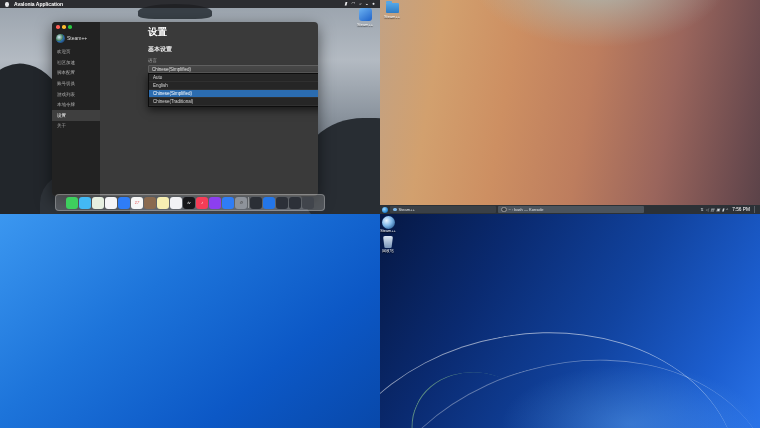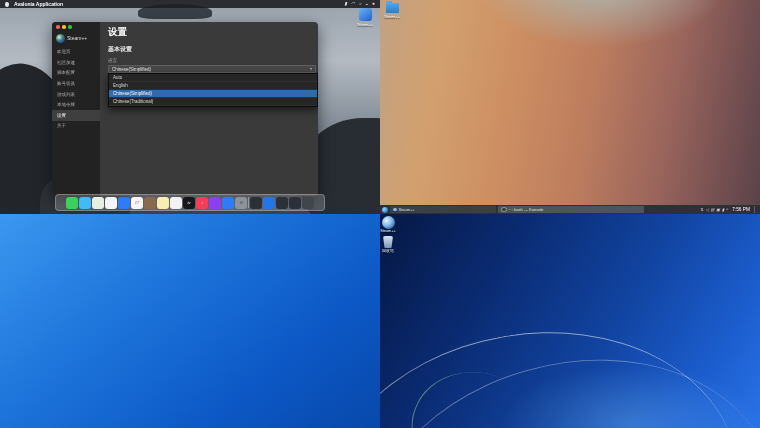--- a/index.html
+++ b/index.html
@@ -47,21 +47,21 @@
   .ic-folder{width:13px;height:10px;border-radius:1px;background:linear-gradient(180deg,#54a7e8,#2f7cc4);position:relative;}
   .ic-folder::before{content:"";position:absolute;left:0;top:-2px;width:6px;height:2px;background:#54a7e8;border-radius:1px 1px 0 0;}
   .ic-logo{width:13px;height:13px;border-radius:50%;background:radial-gradient(circle at 35% 35%,#e8f4ff,#7db6e8 45%,#1d4f86 90%);}
   .ic-bin{width:10px;height:12px;background:linear-gradient(180deg,rgba(230,240,250,.95),rgba(160,190,220,.75));
     border-radius:2px 2px 3px 3px;clip-path:polygon(0 0,100% 0,85% 100%,15% 100%);}
 
   
   .spp{position:absolute;background:#3a3a3a;display:flex;flex-direction:column;overflow:hidden;
     box-shadow:0 5px 16px rgba(0,0,0,.55);z-index:10;}
   .spp.mac{border-radius:4px;}
-  .wbody{flex:1;display:flex;min-height:0;}
+  .wbody{flex:1;display:flex;min-height:0;gap:40px;}
   .snav{background:#222;display:flex;flex-direction:column;flex:0 0 auto;overflow:hidden;}
   .lights{display:flex;gap:2.5px;padding:3px 0 2px 4px;}
   .lights i{width:3.5px;height:3.5px;border-radius:50%;}
   .lt-close{background:#ff5f57;} .lt-min{background:#febc2e;} .lt-max{background:#28c840;}
   .brand{display:flex;align-items:center;gap:2px;padding:3px 3px 4px 4px;}
   .brand .logo{width:9px;height:9px;border-radius:50%;background:radial-gradient(circle at 35% 35%,#d9ecff,#6fa6 45%,#2f6fb0 50%,#16304d 95%);flex:0 0 auto;}
   .brand .bname{font-size:5px;color:#ddd;white-space:nowrap;}
   .nav{display:flex;flex-direction:column;}
   .ni{font-size:4.5px;color:#b2b2b2;padding:2.8px 5px;white-space:nowrap;}
   .ni.selected{background:#3f3f3f;color:#fff;}

